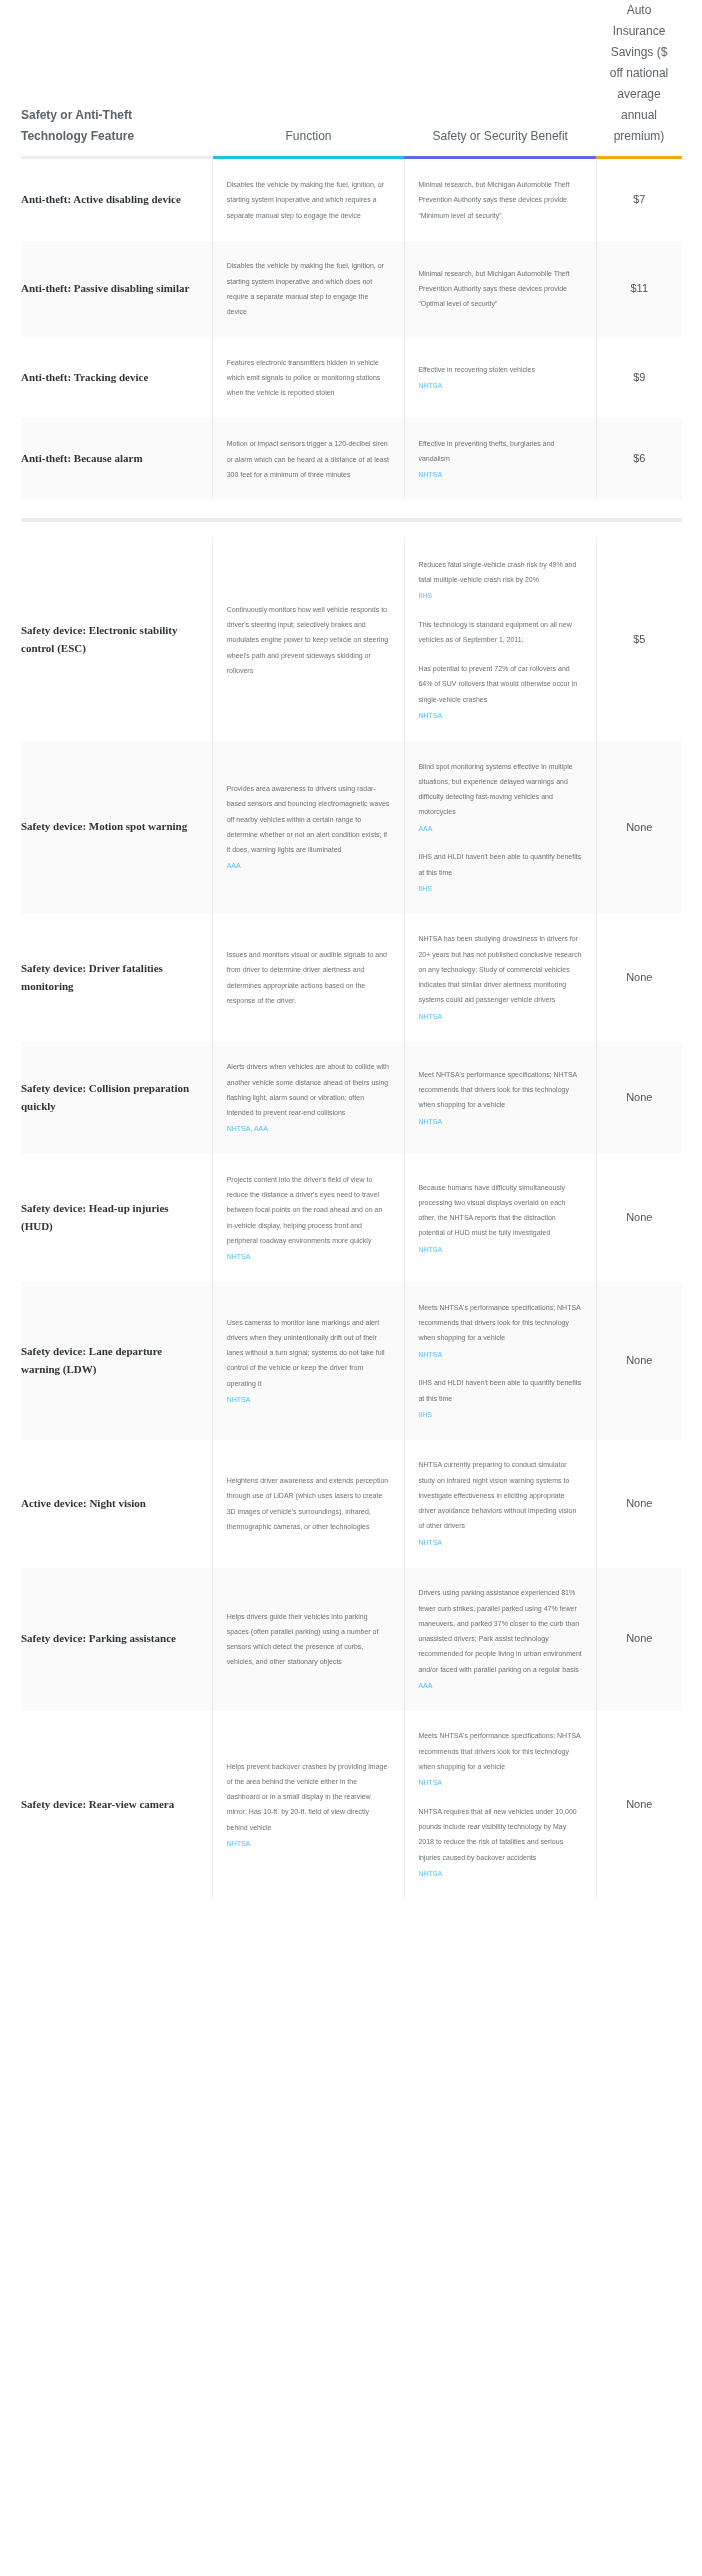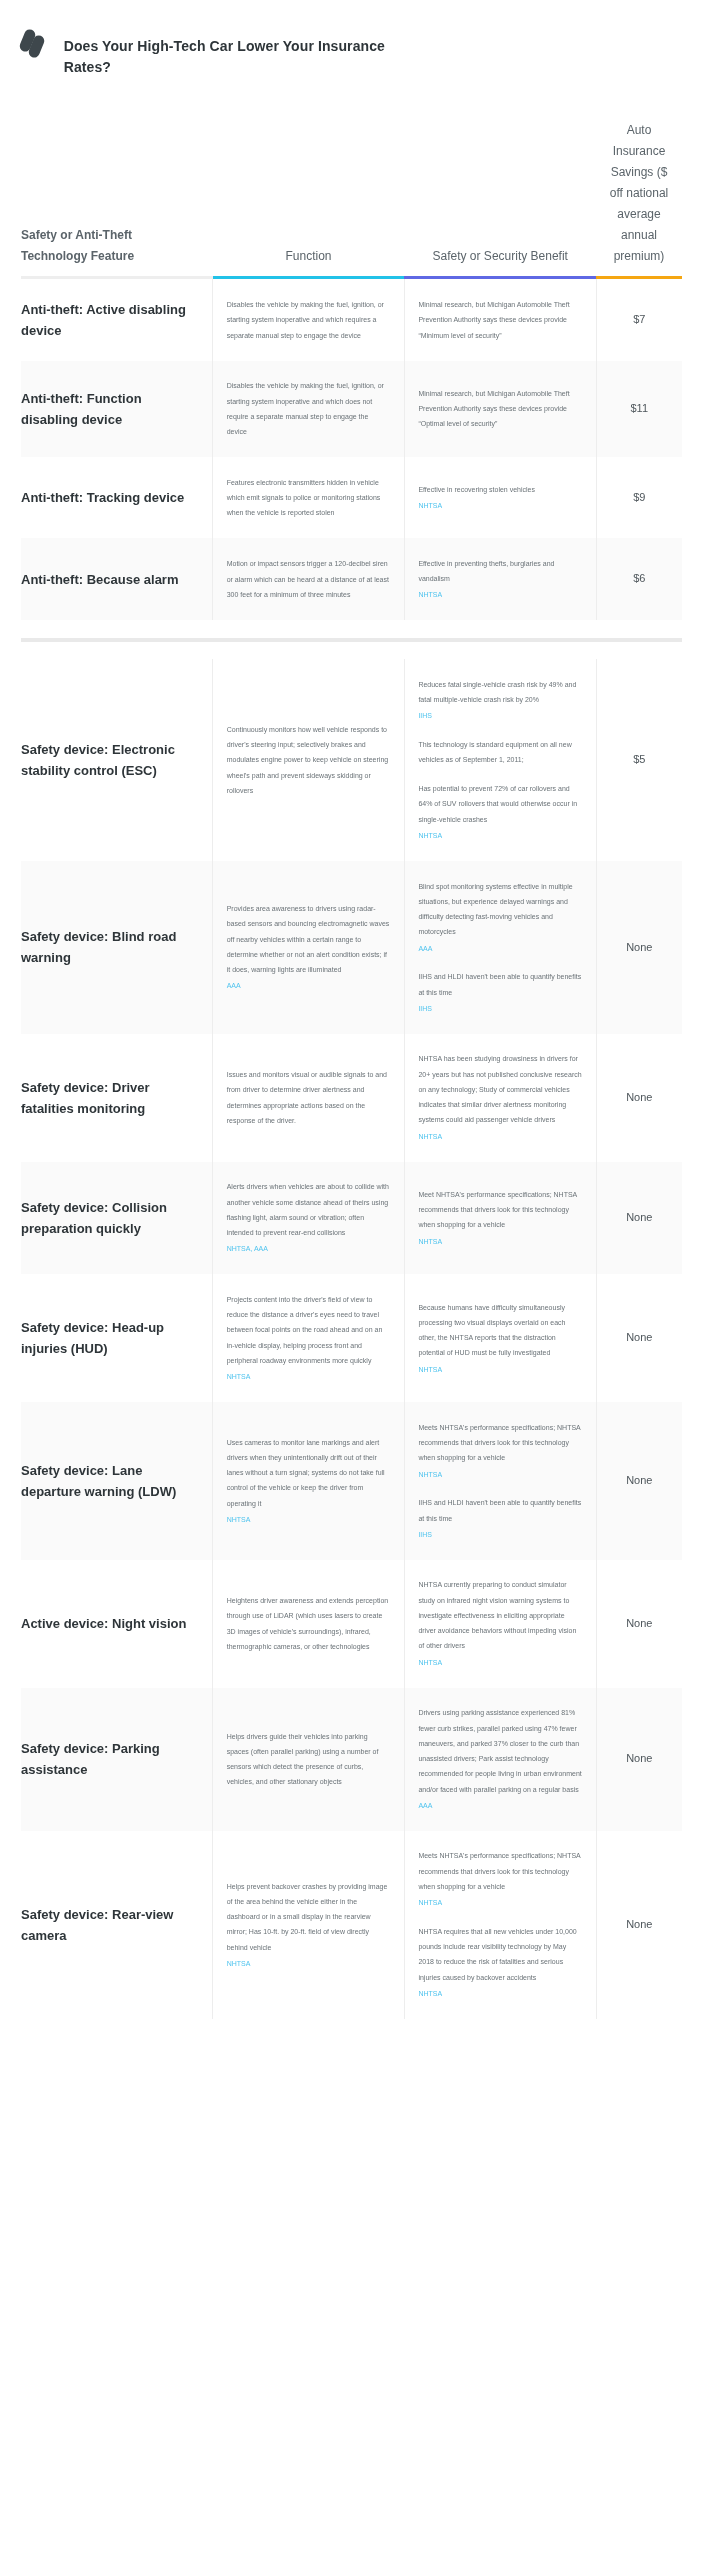--- a/index.html
+++ b/index.html
@@ -78,23 +78,24 @@
     font-size: 7px;
     line-height: 2.18;
     color: #6a7277;
     border-left: 0.5px solid #ededed;
     background: #ffffff;
   }
   tbody td.feat {
     border-left: none;
     padding-left: 0;
     font-weight: bold;
-    font-size: 13px;
+    font-size: 11px;
     line-height: 1.62;
     color: #2e3539;
+    font-family: Liberation Serif, serif;
   }
   tbody td.savings {
     text-align: center;
     font-size: 11px;
     color: #4e565b;
     line-height: 1.4;
     font-weight: normal;
   }
   tbody tr.alt td { background: #fafafa; }
   tbody tr.alt td.feat { background: #fafafa; }
@@ -110,27 +111,20 @@
   
   .sep td { padding: 0; height: 5.2px; background: #ffffff; border-left:none; }
   .sepbar { height: 3.6px; background: #e9e9e9; width: 100%; }
   .sepgap { height: 17.7px; }
 </style>
 </head>
 <body>
 
 <div class="page">
 
-  <div class="masthead">
-    <div class="logo">
-      <span class="bar b1"></span>
-      <span class="bar b2"></span>
-    </div>
-    <h1 class="title">Does Your High-Tech Car Lower Your Insurance Rates?</h1>
-  </div>
 
   <div class="tbl">
     <table class="grid">
       <colgroup>
         <col class="c1">
           <col class="c2">
           <col class="c3">
           <col class="c4">
       </colgroup>
       <thead>
@@ -160,21 +154,21 @@
             <td class="feat">Anti-theft: Active disabling device</td>
             <td>
               <p class="para">Disables the vehicle by making the fuel, ignition, or starting system inoperative and which requires a separate manual step to engage the device</p>
             </td>
             <td>
               <p class="para">Minimal research, but Michigan Automobile Theft Prevention Authority says these devices provide “Minimum level of security”</p>
             </td>
             <td class="savings">$7</td>
           </tr>
           <tr class="alt">
-            <td class="feat">Anti-theft: Function disabling device</td>
+            <td class="feat">Anti-theft: Passive disabling similar</td>
             <td>
               <p class="para">Disables the vehicle by making the fuel, ignition, or starting system inoperative and which does not require a separate manual step to engage the device</p>
             </td>
             <td>
               <p class="para">Minimal research, but Michigan Automobile Theft Prevention Authority says these devices provide “Optimal level of security”</p>
             </td>
             <td class="savings">$11</td>
           </tr>
           <tr>
             <td class="feat">Anti-theft: Tracking device</td>
@@ -209,21 +203,21 @@
               <p class="para">Continuously monitors how well vehicle responds to driver's steering input; selectively brakes and modulates engine power to keep vehicle on steering wheel's path and prevent sideways skidding or rollovers</p>
             </td>
             <td>
               <p class="para">Reduces fatal single-vehicle crash risk by 49% and fatal multiple-vehicle crash risk by 20%<span class="src">IIHS</span></p>
               <p class="para">This technology is standard equipment on all new vehicles as of September 1, 2011;</p>
               <p class="para">Has potential to prevent 72% of car rollovers and 64% of SUV rollovers that would otherwise occur in single-vehicle crashes<span class="src">NHTSA</span></p>
             </td>
             <td class="savings">$5</td>
           </tr>
           <tr class="alt">
-            <td class="feat">Safety device: Blind road warning</td>
+            <td class="feat">Safety device: Motion spot warning</td>
             <td>
               <p class="para">Provides area awareness to drivers using radar-based sensors and bouncing electromagnetic waves off nearby vehicles within a certain range to determine whether or not an alert condition exists; if it does, warning lights are illuminated<span class="src">AAA</span></p>
             </td>
             <td>
               <p class="para">Blind spot monitoring systems effective in multiple situations, but experience delayed warnings and difficulty detecting fast-moving vehicles and motorcycles<span class="src">AAA</span></p>
               <p class="para">IIHS and HLDI haven't been able to quantify benefits at this time<span class="src">IIHS</span></p>
             </td>
             <td class="savings">None</td>
           </tr>
           <tr>

